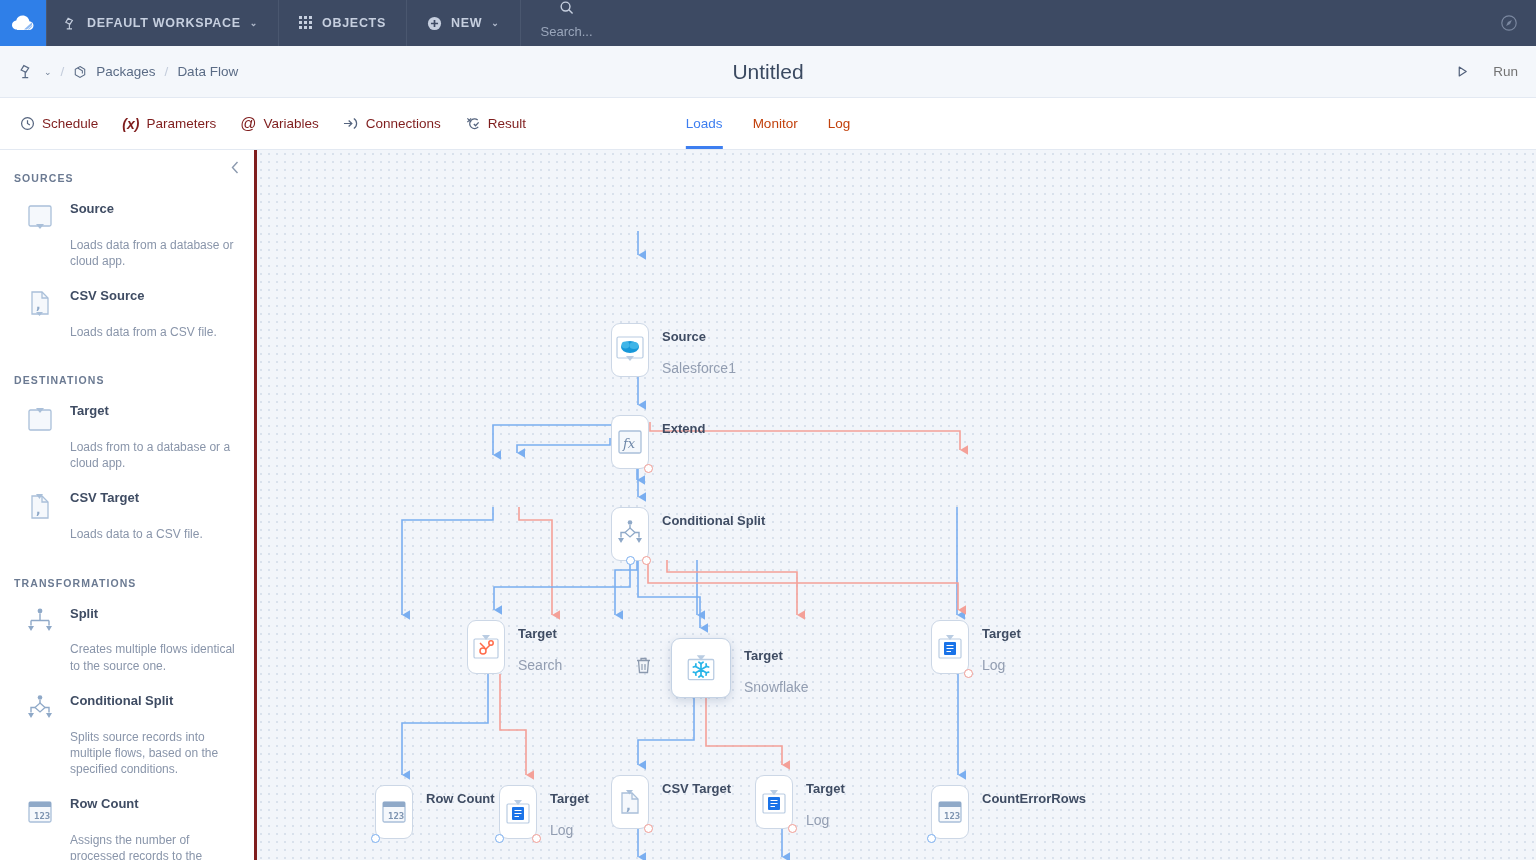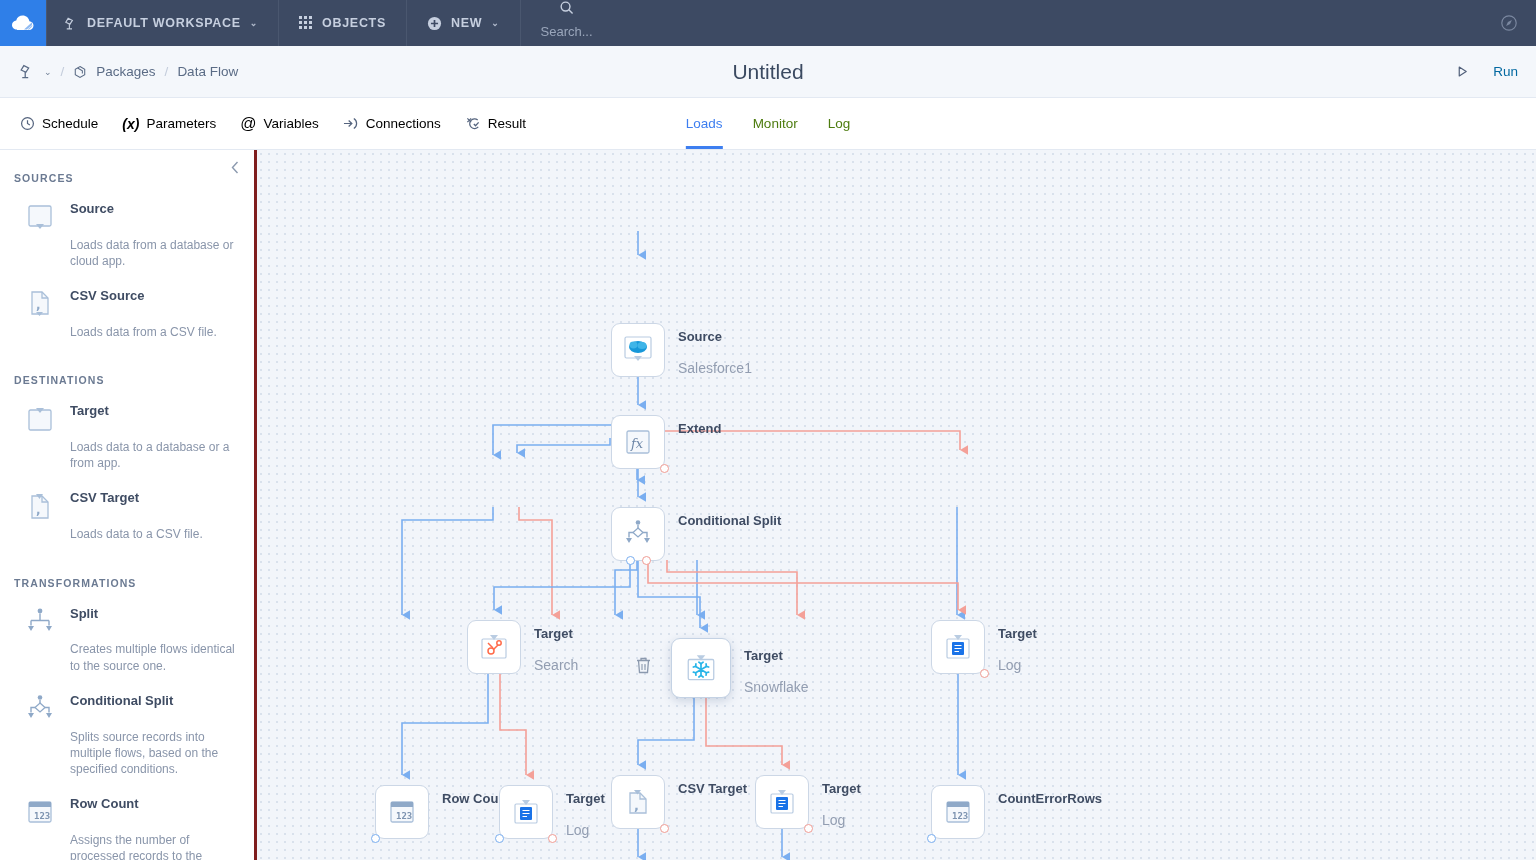--- a/index.html
+++ b/index.html
@@ -39,38 +39,38 @@
   }
   .crumbs { display: flex; align-items: center; gap: 9px; font-size: 13.5px; color: #5a6b85; }
   .crumbs .sep { color: #c3ccdb; }
   .crumbs a { color: #5a6b85; text-decoration: none; }
   .doc-title {
     position: absolute; left: 0; right: 0; text-align: center;
     font-size: 21px; color: #3b4a61; pointer-events: none;
   }
   .run-btn {
     margin-left: auto; display: flex; align-items: center; gap: 24px;
-    font-size: 13.5px; color: #0369a1; z-index: 2;
+    font-size: 13.5px; color: #737373; z-index: 2;
   }
 
   
   .toolbar {
     height: 52px; background: #fff; border-bottom: 1px solid #e3e9f2;
     display: flex; align-items: center; padding: 0 20px; position: relative;
   }
   .tool {
     display: flex; align-items: center; gap: 7px;
-    font-size: 13.5px; color: #000000; margin-right: 24px;
+    font-size: 13.5px; color: #7f1d1d; margin-right: 24px;
   }
   .tabs {
     position: absolute; left: 50%; transform: translateX(-50%);
     display: flex; gap: 30px; height: 100%; align-items: center;
   }
   .tab {
-    font-size: 13.5px; color: #4d7c0f; height: 100%;
+    font-size: 13.5px; color: #c2410c; height: 100%;
     display: flex; align-items: center; position: relative;
   }
   .tab.active { color: #3d7ef0; }
   .tab.active::after {
     content: ''; position: absolute; bottom: 0; left: 0; right: 0;
     height: 3px; background: #3d7ef0;
   }
 
   
   .body { display: flex; height: 710px; }
@@ -98,21 +98,21 @@
   .canvas {
     flex: 1; position: relative; background: #f2f5fa;
     background-image: radial-gradient(#d9e1ec 1px, transparent 1px);
     background-size: 8px 8px; overflow: hidden;
   }
   .canvas-inner { position: absolute; inset: 0; }
   .edges { position: absolute; inset: 0; }
 
   .node { position: absolute; display: flex; align-items: flex-start; }
   .node-box {
-    width: 54px; height: 54px; background: #fff;
+    width: 38px; height: 54px; background: #fff;
     border: 1px solid #ccd7e6; border-radius: 9px;
     display: flex; align-items: center; justify-content: center;
     position: relative; flex: none;
   }
   .node.selected .node-box {
     width: 60px; height: 60px; border-color: #c4d2e4;
     box-shadow: 0 3px 10px rgba(70,95,140,.22);
   }
   .node-label { margin-left: 13px; padding-top: 6px; white-space: nowrap; }
   .node.selected .node-label { padding-top: 10px; }
@@ -295,21 +295,21 @@
     <div class="sect-title">DESTINATIONS</div>
     <div class="palette-item">
       <div class="pal-icon">
         <svg width="30" height="30" viewBox="0 0 30 30">
           <rect x="4" y="6" width="22" height="20" rx="1.5" fill="#f5f8fc" stroke="#a9bfd9" stroke-width="1.3"></rect>
           <path d="M11 4h8l-4 5z" fill="#a9bfd9"></path>
         </svg>
       </div>
       <div>
         <div class="pal-name">Target</div>
-        <div class="pal-desc">Loads data to a database or a from app.</div>
+        <div class="pal-desc">Loads from to a database or a cloud app.</div>
       </div>
     </div>
     <div class="palette-item">
       <div class="pal-icon">
         <svg width="30" height="30" viewBox="0 0 30 30">
           <path d="M7 5h10l6 6v16H7z" fill="#f5f8fc" stroke="#a9bfd9" stroke-width="1.3"></path>
           <path d="M17 5v6h6" fill="none" stroke="#a9bfd9" stroke-width="1.3"></path>
           <text x="11" y="23" font-size="12" font-weight="bold" fill="#8fa9c8" font-family="DejaVu Sans, sans-serif">,</text>
           <path d="M11 3h7l-3.5 5z" fill="#a9bfd9"></path>
         </svg>

